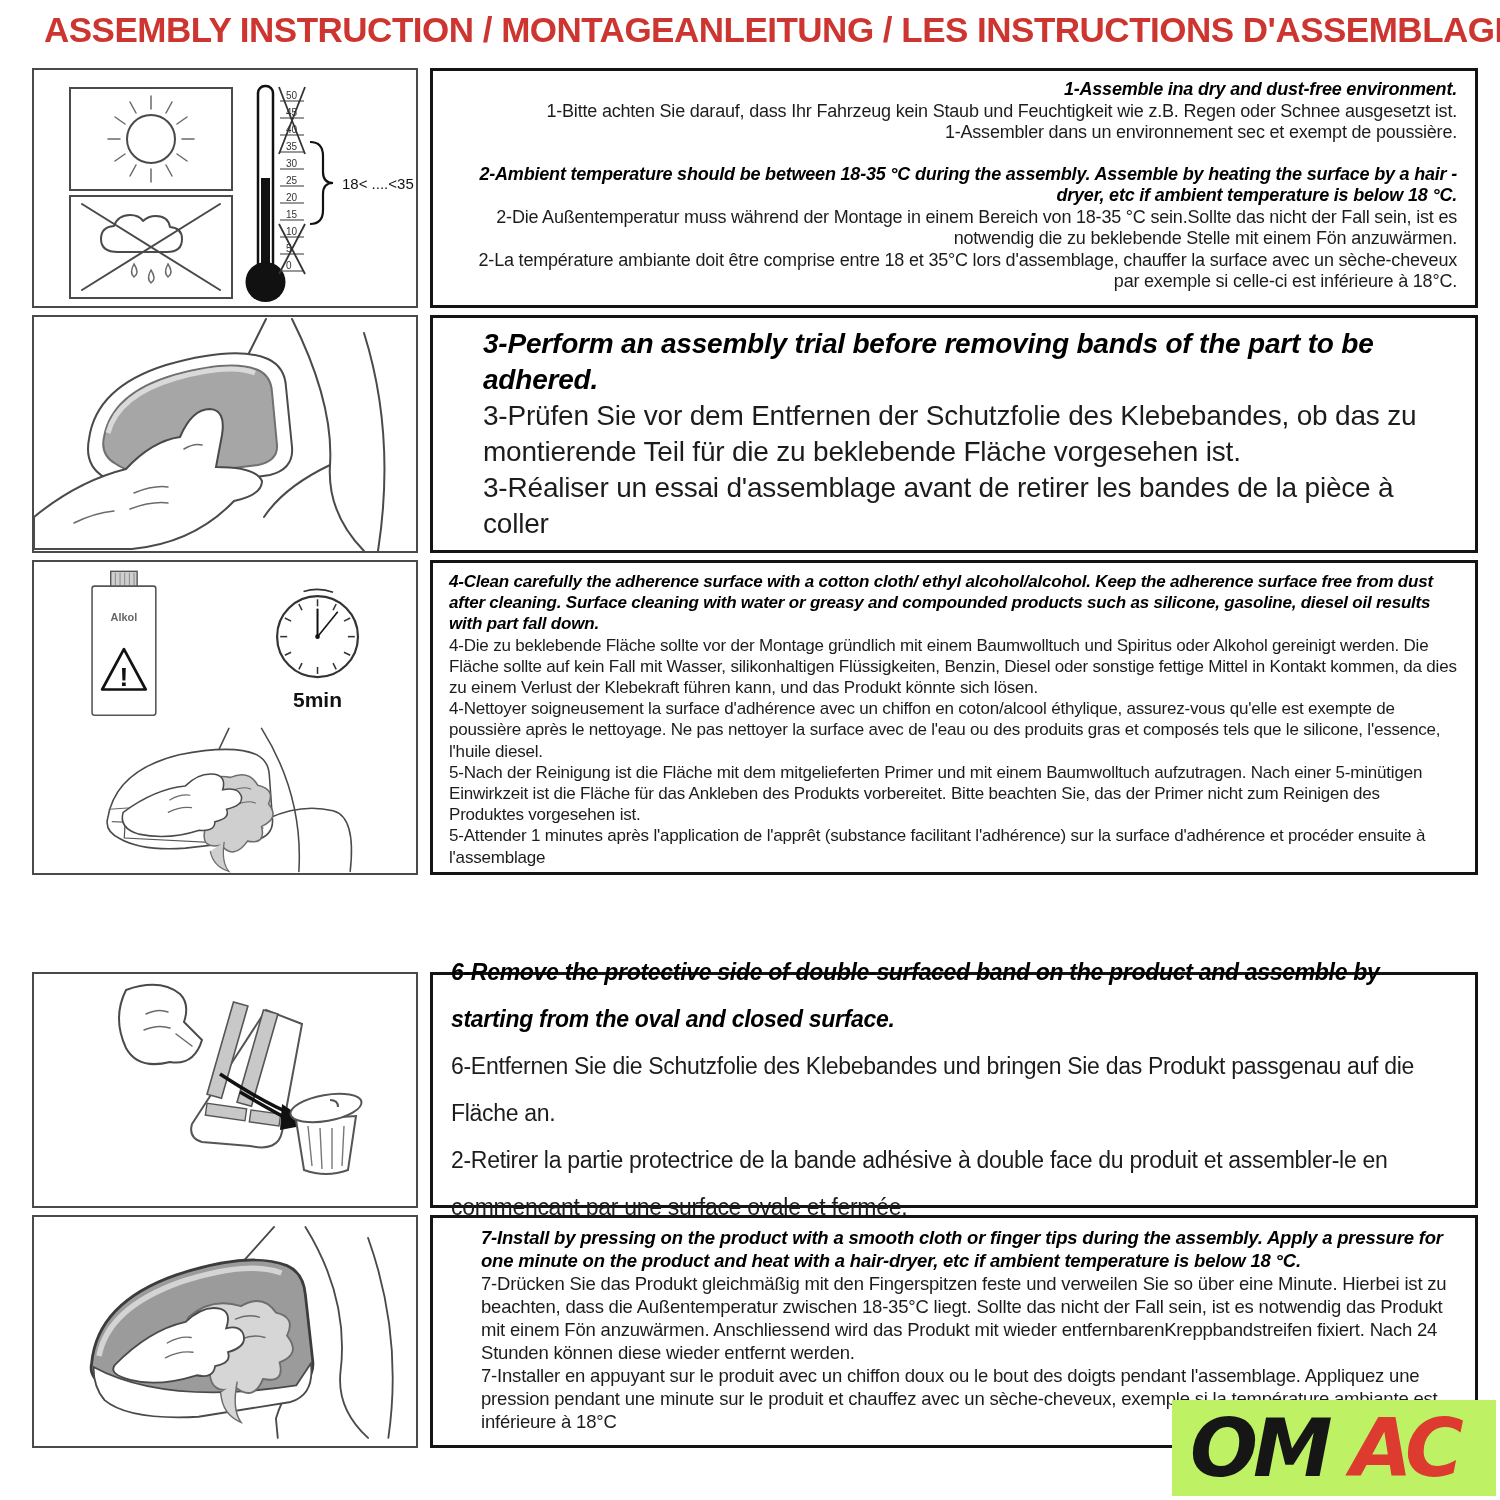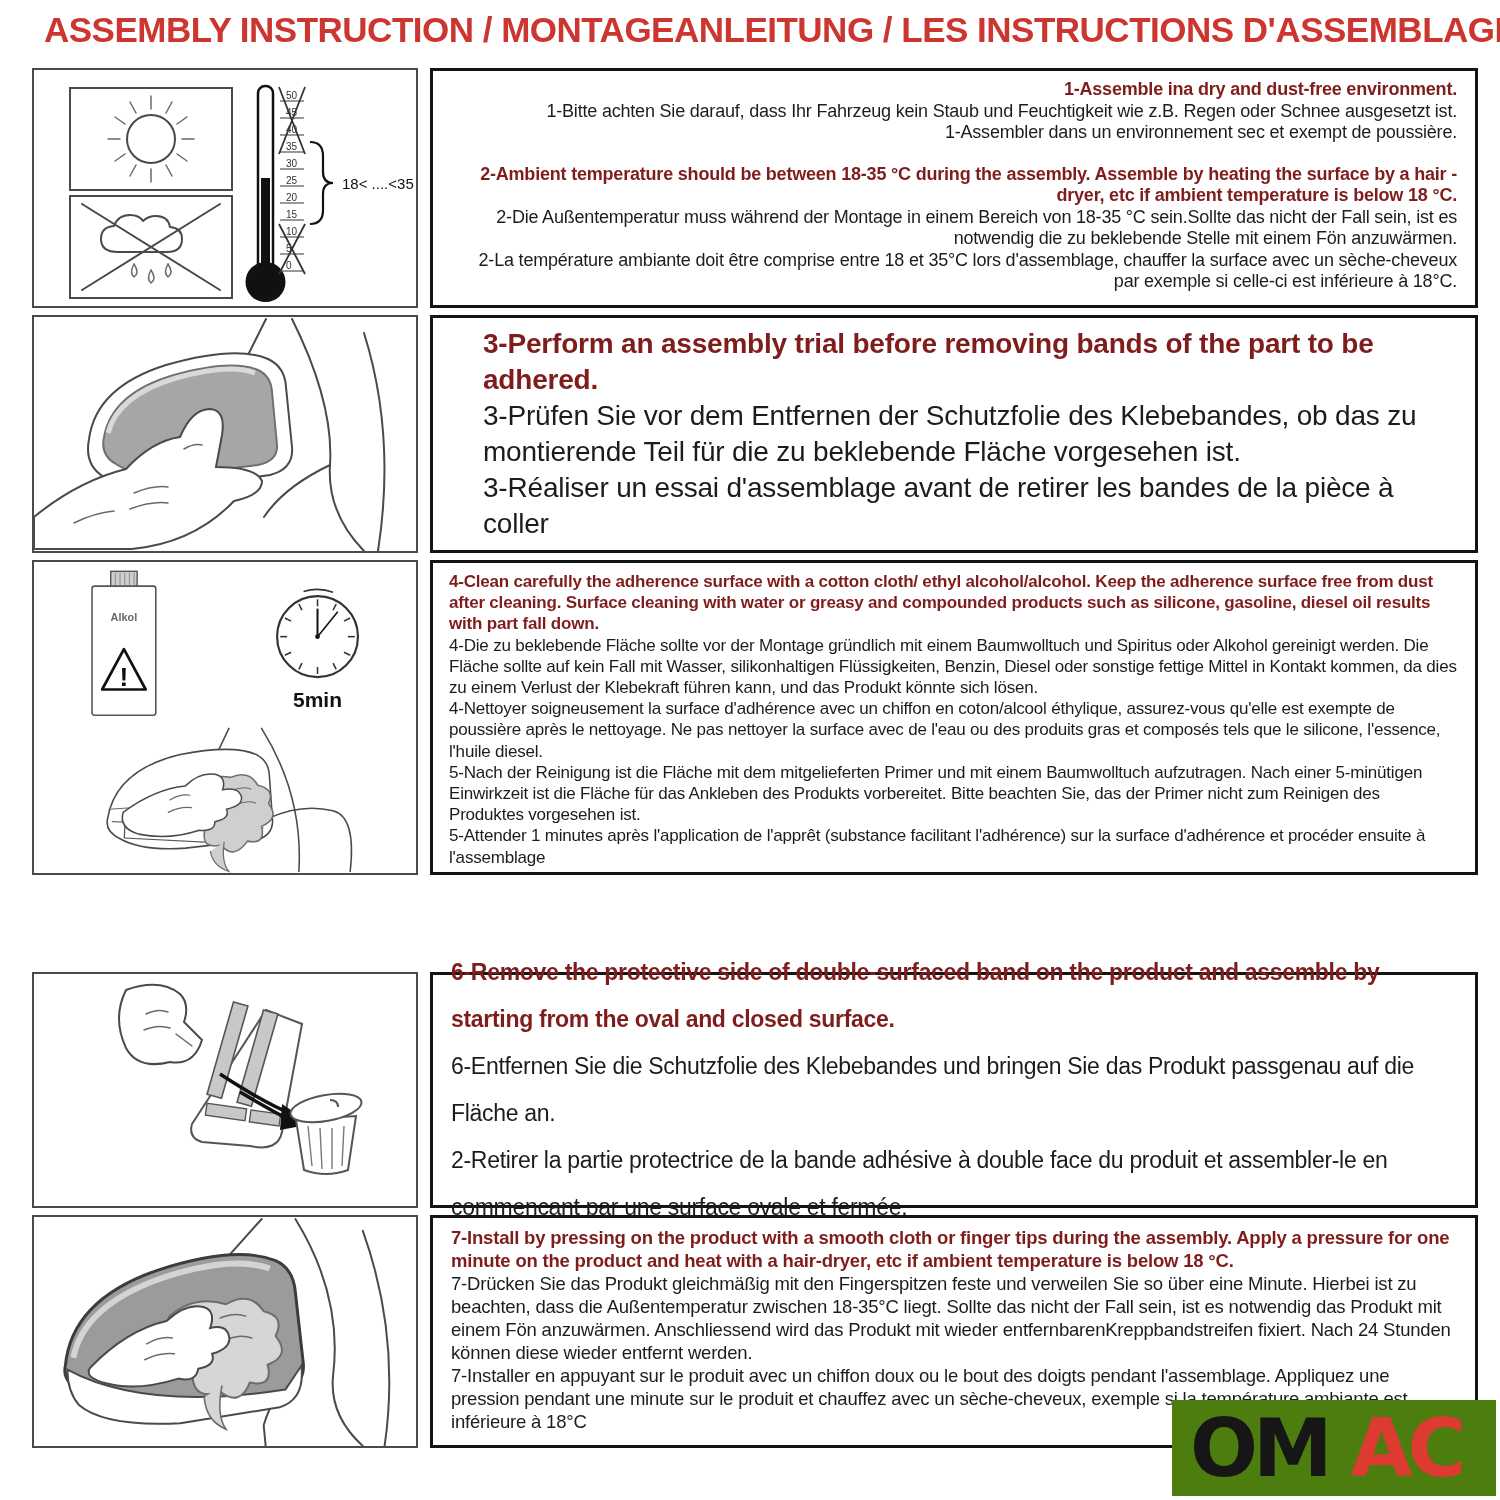--- a/index.html
+++ b/index.html
@@ -16,35 +16,35 @@
   }
   .box { position: absolute; background: #fff; }
   .imgbox { left: 32px; width: 386px; border: 2px solid #4a4a4a; }
   .textbox { left: 430px; width: 1048px; border: 3px solid #141414;
              display: flex; flex-direction: column; }
   .textbox .inner { padding: 8px 18px; width: 100%; }
   .r1 { top: 68px;  height: 240px; text-align: right; }
   .r2 { top: 315px; height: 238px; }
   .r3 { top: 560px; height: 315px; }
   .r4 { top: 972px; height: 236px; }
-  .r5 { top: 1215px; height: 233px; }
+  .r5 { top: 1215px; height: 233px; padding-left: 30px; }
   .t1 .inner p { font-size: 18px; line-height: 21.5px; letter-spacing: -0.2px; }
   .t2 { justify-content: center; }
   .t2 .inner p { font-size: 28px; line-height: 36px; letter-spacing: -0.2px; margin-left: 32px; }
   .t3 .inner { padding: 8px 16px; }
   .t3 .inner p { font-size: 17px; line-height: 21.2px; letter-spacing: -0.2px; }
   .t4 { justify-content: center; }
   .t4 .inner p { font-size: 23px; line-height: 47px; letter-spacing: -0.3px; }
   .t5 .inner p { font-size: 18.5px; line-height: 23px; letter-spacing: -0.2px; }
-  p.b { font-weight: bold; color: #7f1d1d; }
+  p.b { font-weight: bold; color: #000000; font-style: italic; }
   p.mt { margin-top: 20px; }
   .imgbox svg { display: block; width: 100%; height: 100%; }
   .logo {
     position: absolute; left: 1172px; top: 1400px; width: 324px; height: 96px;
-    background: #4d7c0f; z-index: 5;
+    background: #bef264; z-index: 5; font-style: italic;
   }
   .logo svg { width: 100%; height: 100%; }
   .logo text {
     font-family: "DejaVu Sans", sans-serif; font-weight: bold;
     font-size: 80px; letter-spacing: -5px;
   }
   .sketch { stroke: #4a4a4a; fill: none; stroke-width: 2; stroke-linecap: round; stroke-linejoin: round; }
   .sketch-thin { stroke: #6a6a6a; fill: none; stroke-width: 1.5; stroke-linecap: round; }
   .tick-num { font-size: 10px; fill: #333; font-family: "Liberation Sans", sans-serif; }
 </style>

